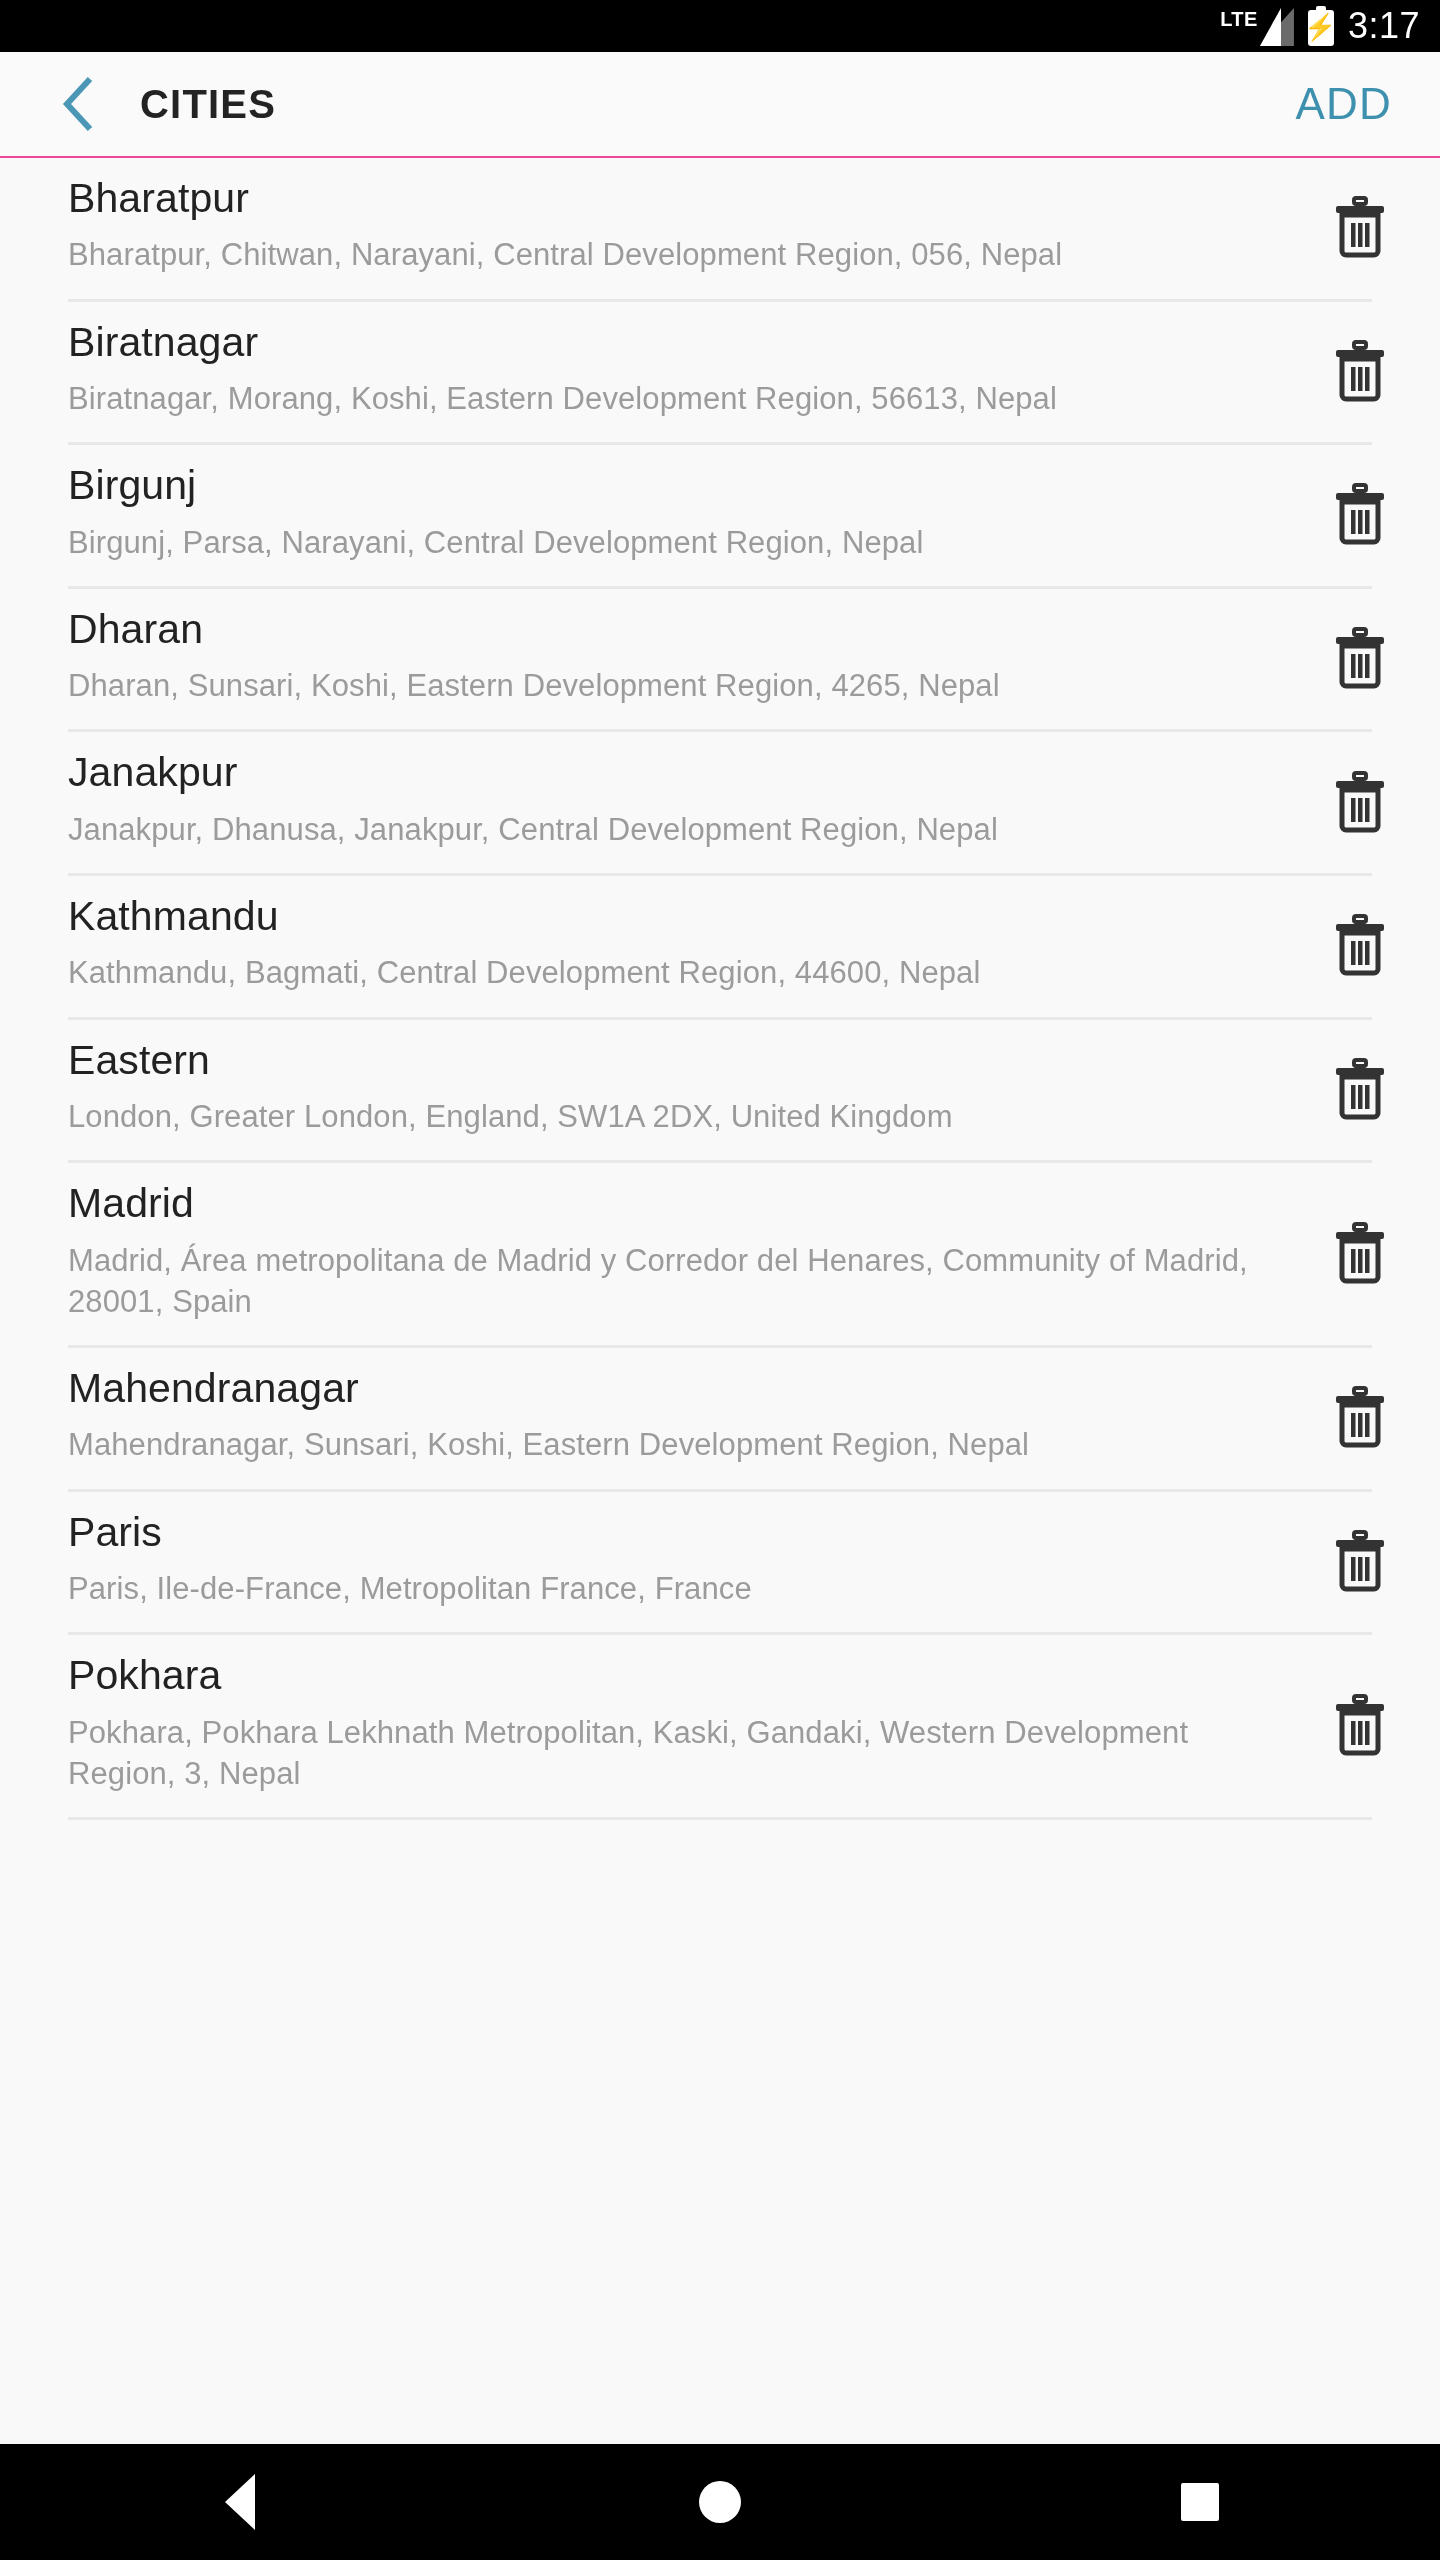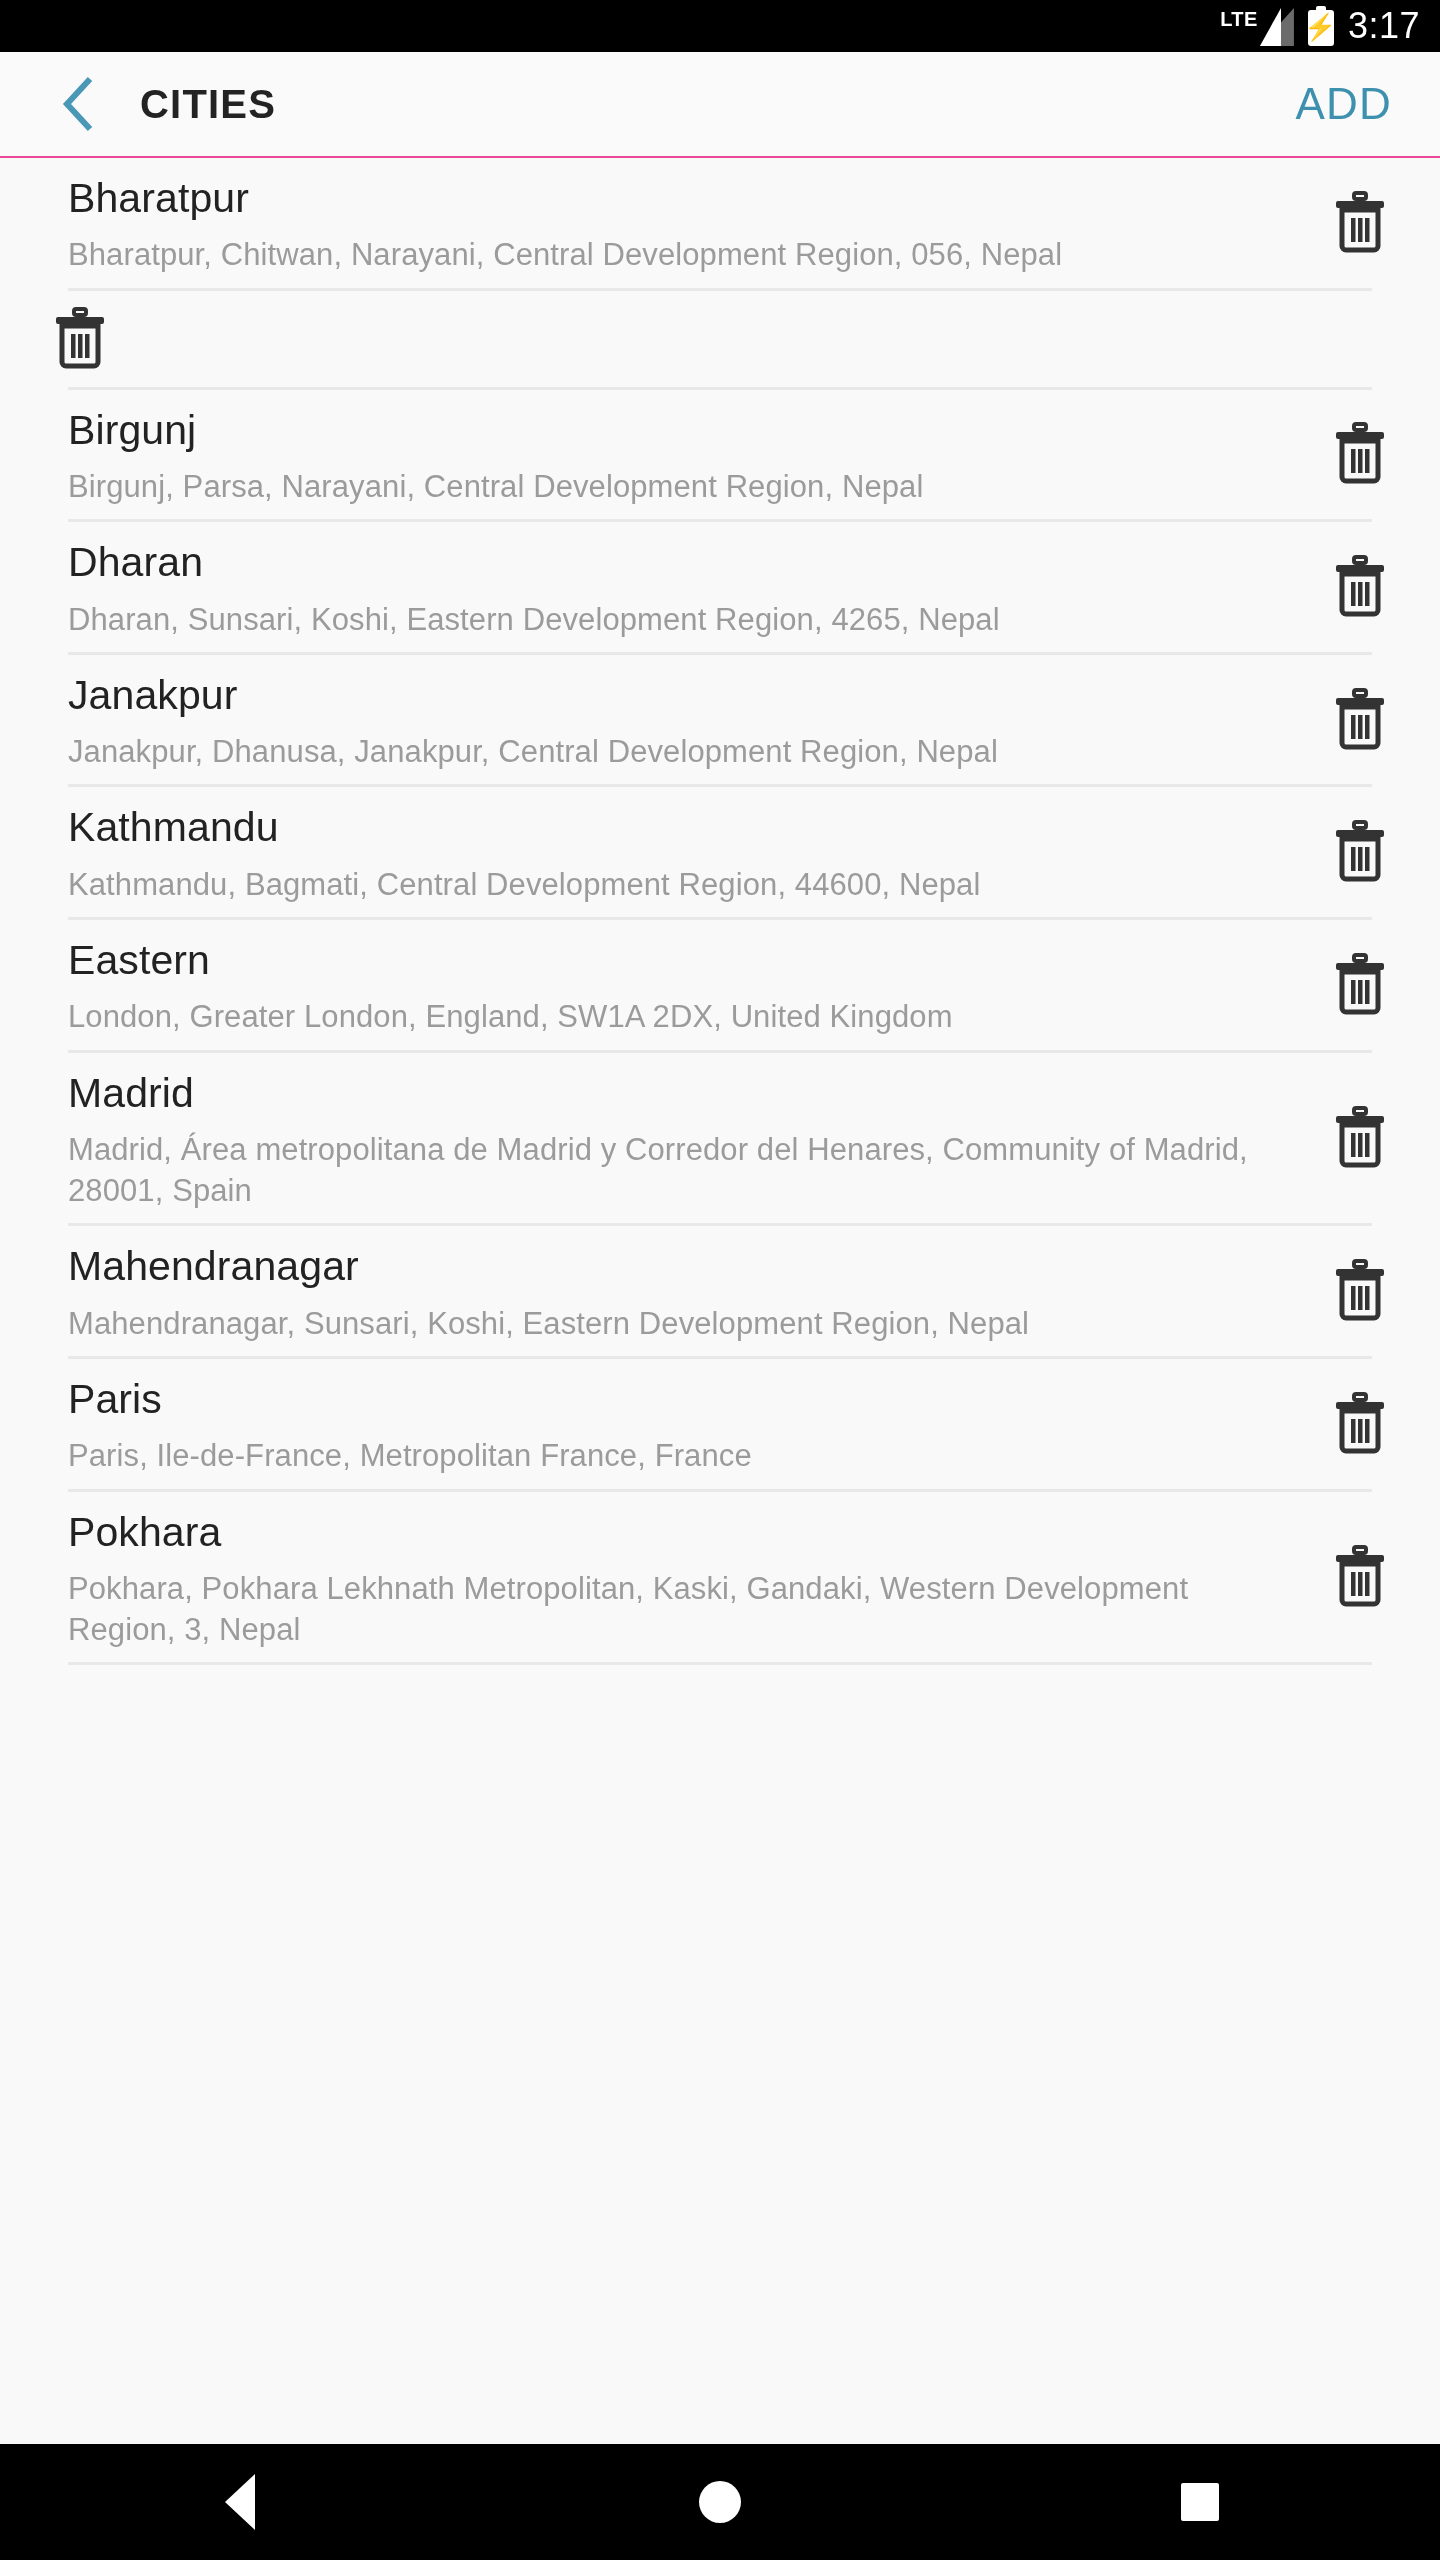--- a/index.html
+++ b/index.html
@@ -75,21 +75,21 @@
 
   
   .city-list{ background:#f9f9f9; }
   .city-row{
     display:flex; align-items:flex-start;
     padding:16px 0 0 0;
     position:relative;
   }
   .city-text{
     flex:1 1 auto;
-    padding-left:68px; padding-right:30px; padding-bottom:12px;
+    padding-left:68px; padding-right:30px; padding-bottom:23px;
   }
   .city-name{
     font-size:41px; color:#222; font-weight:400;
     line-height:1.18; letter-spacing:0.1px;
   }
   .city-address{
     font-size:31px; color:#9b9b9b; font-weight:400;
     line-height:1.33; margin-top:12px; letter-spacing:0.1px;
   }
   .delete-cell{
@@ -162,20 +162,24 @@
             <rect x="3" y="10" width="48" height="7" rx="2" fill="#333"></rect>
             <path d="M9 19 h36 v36 a4 4 0 0 1 -4 4 h-28 a4 4 0 0 1 -4 -4 z" fill="none" stroke="#333" stroke-width="5"></path>
             <rect x="18" y="27" width="4.5" height="24" fill="#333"></rect>
             <rect x="25" y="27" width="4.5" height="24" fill="#333"></rect>
             <rect x="32" y="27" width="4.5" height="24" fill="#333"></rect>
           </svg></span>
       </div>
     </div>
     <div class="divider"></div>
     <div class="city-row">
+      <div class="city-text">
+        <div class="city-name">Biratnagar</div>
+        <div class="city-address">Biratnagar, Morang, Koshi, Eastern Development Region, 56613, Nepal</div>
+      </div>
       <div class="delete-cell">
         <span><svg width="54" height="62" viewBox="0 0 54 62" aria-hidden="true">
             <rect x="21" y="2" width="12" height="6" rx="2" fill="none" stroke="#333" stroke-width="4"></rect>
             <rect x="3" y="10" width="48" height="7" rx="2" fill="#333"></rect>
             <path d="M9 19 h36 v36 a4 4 0 0 1 -4 4 h-28 a4 4 0 0 1 -4 -4 z" fill="none" stroke="#333" stroke-width="5"></path>
             <rect x="18" y="27" width="4.5" height="24" fill="#333"></rect>
             <rect x="25" y="27" width="4.5" height="24" fill="#333"></rect>
             <rect x="32" y="27" width="4.5" height="24" fill="#333"></rect>
           </svg></span>
       </div>

